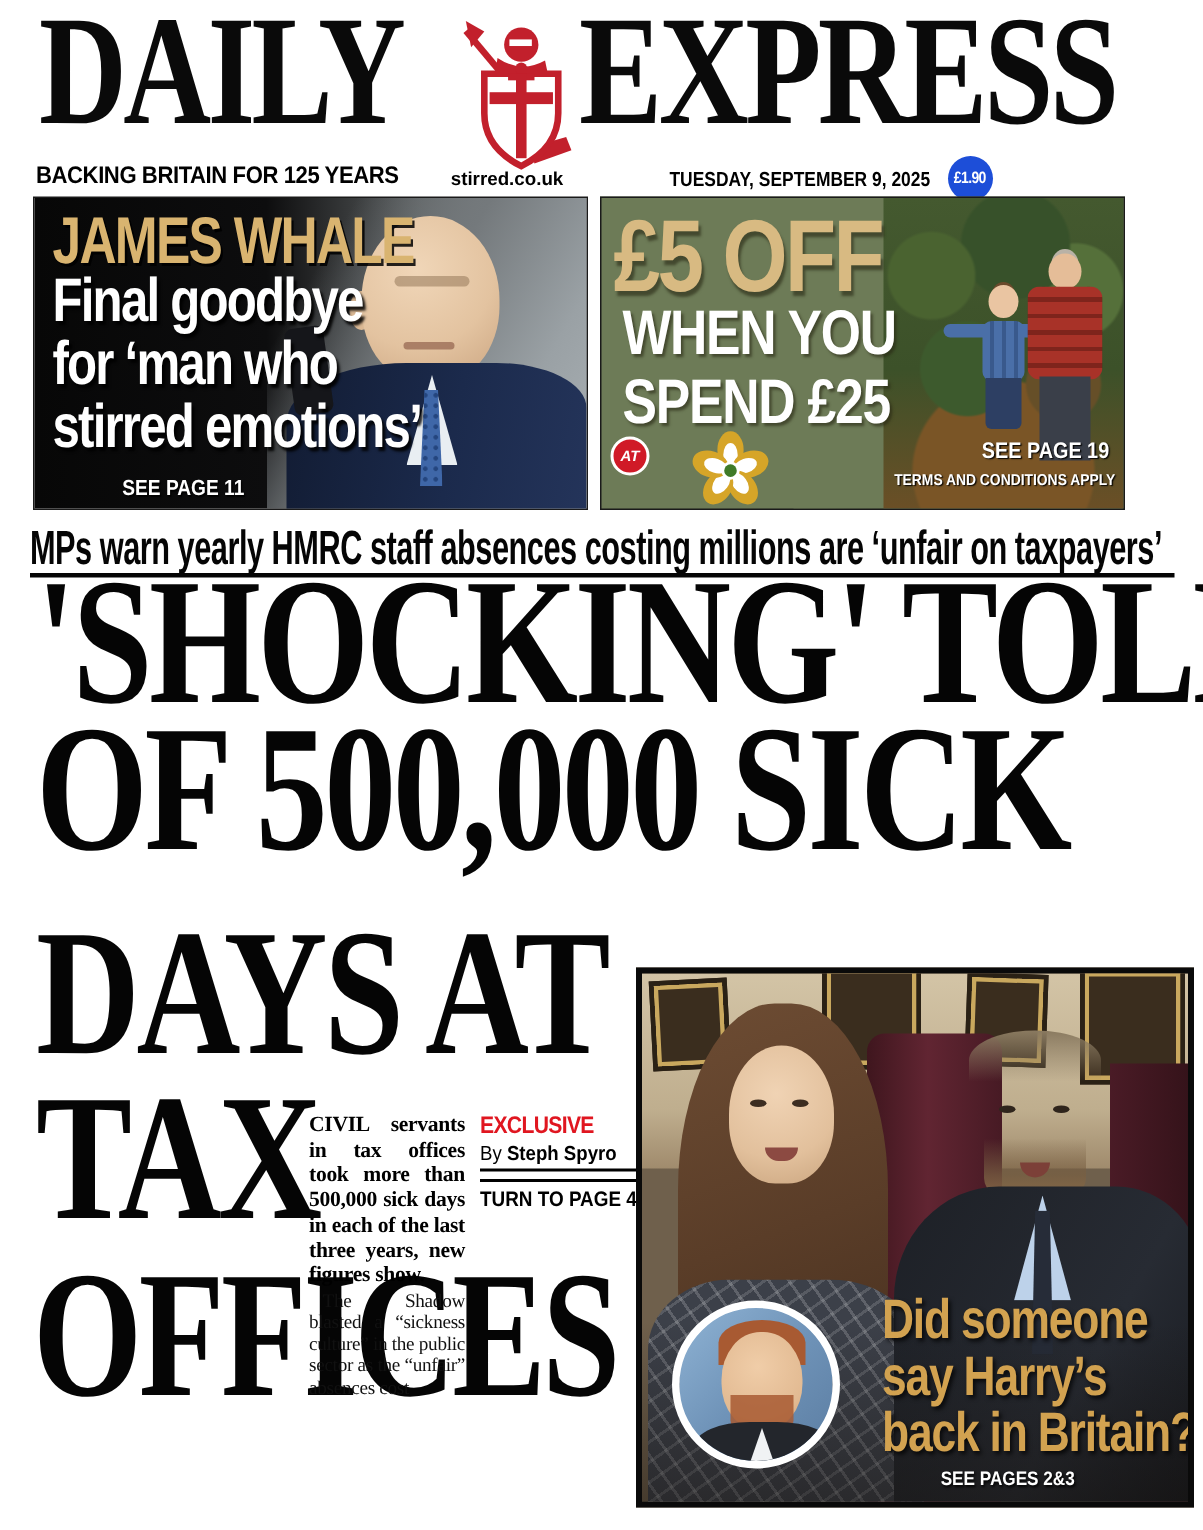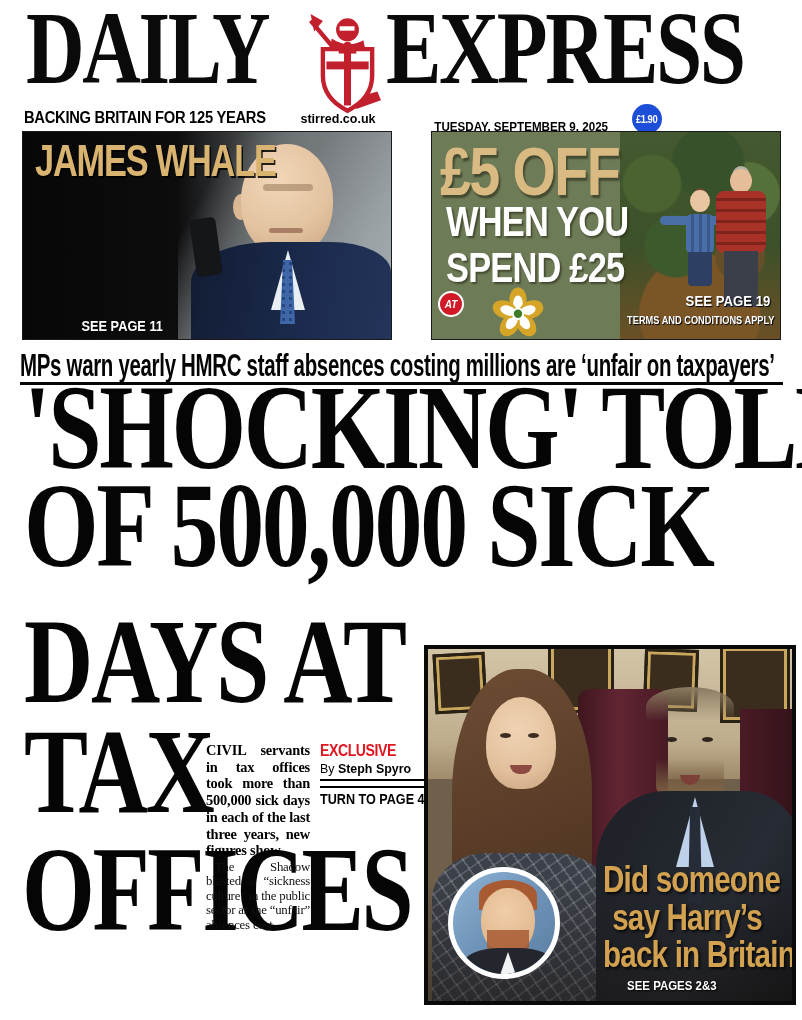--- a/index.html
+++ b/index.html
@@ -14,33 +14,33 @@
   .mast-daily   { left:26px; top:-4px; transform:scaleX(0.78); }
   .mast-express { left:386px; top:-4px; transform:scaleX(0.80); }
   .knight { position:absolute; left:300px; top:10px; width:88px; height:110px; }
 
   .info-strip { position:absolute; left:0; top:103px; width:676px; height:30px; }
   .tagline { position:absolute; left:24px; top:6px; font-weight:700; font-size:16px;
              letter-spacing:-0.3px; color:#000; transform:scaleX(0.92); transform-origin:0 50%;
              white-space:nowrap; }
   .website { position:absolute; left:0; right:0; top:9px; text-align:center; font-weight:700;
              font-size:12.5px; color:#000; }
-  .date-price { position:absolute; right:14px; top:1px; display:flex; align-items:flex-end; gap:24px; }
+  .date-price { position:absolute; right:14px; top:1px; display:flex; align-items:center; gap:12px; }
   .issue-date { font-weight:700; font-size:13.5px; color:#000; transform:scaleX(0.86);
                 transform-origin:100% 50%; white-space:nowrap; }
   .price-badge { width:30px; height:30px; border-radius:50%; background:#1d4ed8; color:#fff;
                  display:flex; align-items:center; justify-content:center; font-weight:700;
                  font-size:11px; letter-spacing:-0.5px; }
   .price-badge span { transform:scaleX(0.85); }
 
   
   .promo-row { position:absolute; left:22px; top:131px; width:768px; height:209px; display:flex; gap:8px; }
   .promo { position:relative; overflow:hidden; border:1px solid #1a1a1a; }
   .promo-left { width:370px; background:linear-gradient(90deg,#070707 0%,#0d0d0e 42%,#5b5f60 70%,#8d9294 100%); }
-  .promo-right { width:350px; background:#6d7b57;margin-left:31px; }
+  .promo-right { width:350px; background:#6d7b57; }
 
   
   .jw-photo { position:absolute; right:0; top:0; width:58%; height:100%;
               background:linear-gradient(120deg,rgba(10,10,10,0) 0%,rgba(10,10,10,0) 18%,#74797c 45%,#9aa1a5 75%,#aab1b5 100%); }
   .jw-head { position:absolute; right:58px; top:12px; width:92px; height:112px; border-radius:50% 50% 46% 46%;
              background:radial-gradient(circle at 40% 32%, #f0d6b8 0%, #e3c3a0 55%, #c9a37f 100%); }
   .jw-ear { position:absolute; right:142px; top:62px; width:16px; height:26px; border-radius:50%;
             background:#dab894; }
   .jw-brow { position:absolute; right:78px; top:52px; width:50px; height:7px; border-radius:4px;
              background:rgba(150,120,90,.55); }
@@ -208,21 +208,21 @@
   .harry-face { position:absolute; left:28px; top:16px; width:54px; height:66px; border-radius:48%;
                 background:radial-gradient(circle at 45% 35%, #f0cda8 0%, #e2ba92 65%, #cfa077 100%); }
   .harry-hair { position:absolute; left:26px; top:8px; width:58px; height:30px; border-radius:50% 50% 0 0;
                 background:#a85a32; }
   .harry-beard { position:absolute; left:34px; top:58px; width:42px; height:28px; border-radius:0 0 40% 40%;
                  background:rgba(168,90,50,.85); }
   .harry-suit { position:absolute; left:10px; top:76px; width:92px; height:40px; border-radius:40% 40% 0 0;
                 background:#23262c; }
   .harry-shirt { position:absolute; left:46px; top:80px; width:18px; height:26px; background:#f0f2f4;
                  clip-path:polygon(50% 0,100% 100%,0 100%); }
-  .caption { position:absolute; right:0; top:212px; width:210px; text-align:center; z-index:4; }
+  .caption { position:absolute; right:15px; top:212px; width:210px; z-index:4; }
   .cap-line { font-weight:700; font-size:37px; color:#d2a250; letter-spacing:-1px; line-height:1.02;
               transform:scaleX(0.80); transform-origin:50% 50%; white-space:nowrap;
               text-shadow:2px 2px 3px rgba(0,0,0,.75); }
   .royal-see { position:absolute; right:40px; bottom:8px; width:160px; text-align:center; z-index:4;
                font-weight:700; font-size:13px; color:#fff; text-shadow:1px 1px 2px #000; }
   .royal-see span { display:inline-block; transform:scaleX(0.88); }
   .royal-shade { position:absolute; left:0; bottom:0; width:100%; height:120px; z-index:3;
                  background:linear-gradient(180deg,rgba(20,15,10,0) 0%,rgba(20,15,10,.45) 100%); }
 </style>
 </head>
@@ -266,20 +266,25 @@
         <div class="jw-ear"></div>
         <div class="jw-head"></div>
         <div class="jw-brow"></div>
         <div class="jw-mouth"></div>
         <div class="jw-suit"></div>
         <div class="jw-shirt"></div>
         <div class="jw-tie"></div>
         <div class="jw-phone"></div>
       </div>
       <div class="promo-kicker">JAMES WHALE</div>
+      <div class="promo-lines">
+        <div class="promo-line">Final goodbye</div>
+        <div class="promo-line">for ‘man who</div>
+        <div class="promo-line">stirred emotions’</div>
+      </div>
       <div class="promo-see"><span>SEE PAGE 11</span></div>
     </div>
 
     <div class="promo promo-right">
       <div class="db-photo">
         <div class="kid">
           <div class="kid-arms"></div>
           <div class="kid-head"></div>
           <div class="kid-body"></div>
           <div class="kid-legs"></div>

